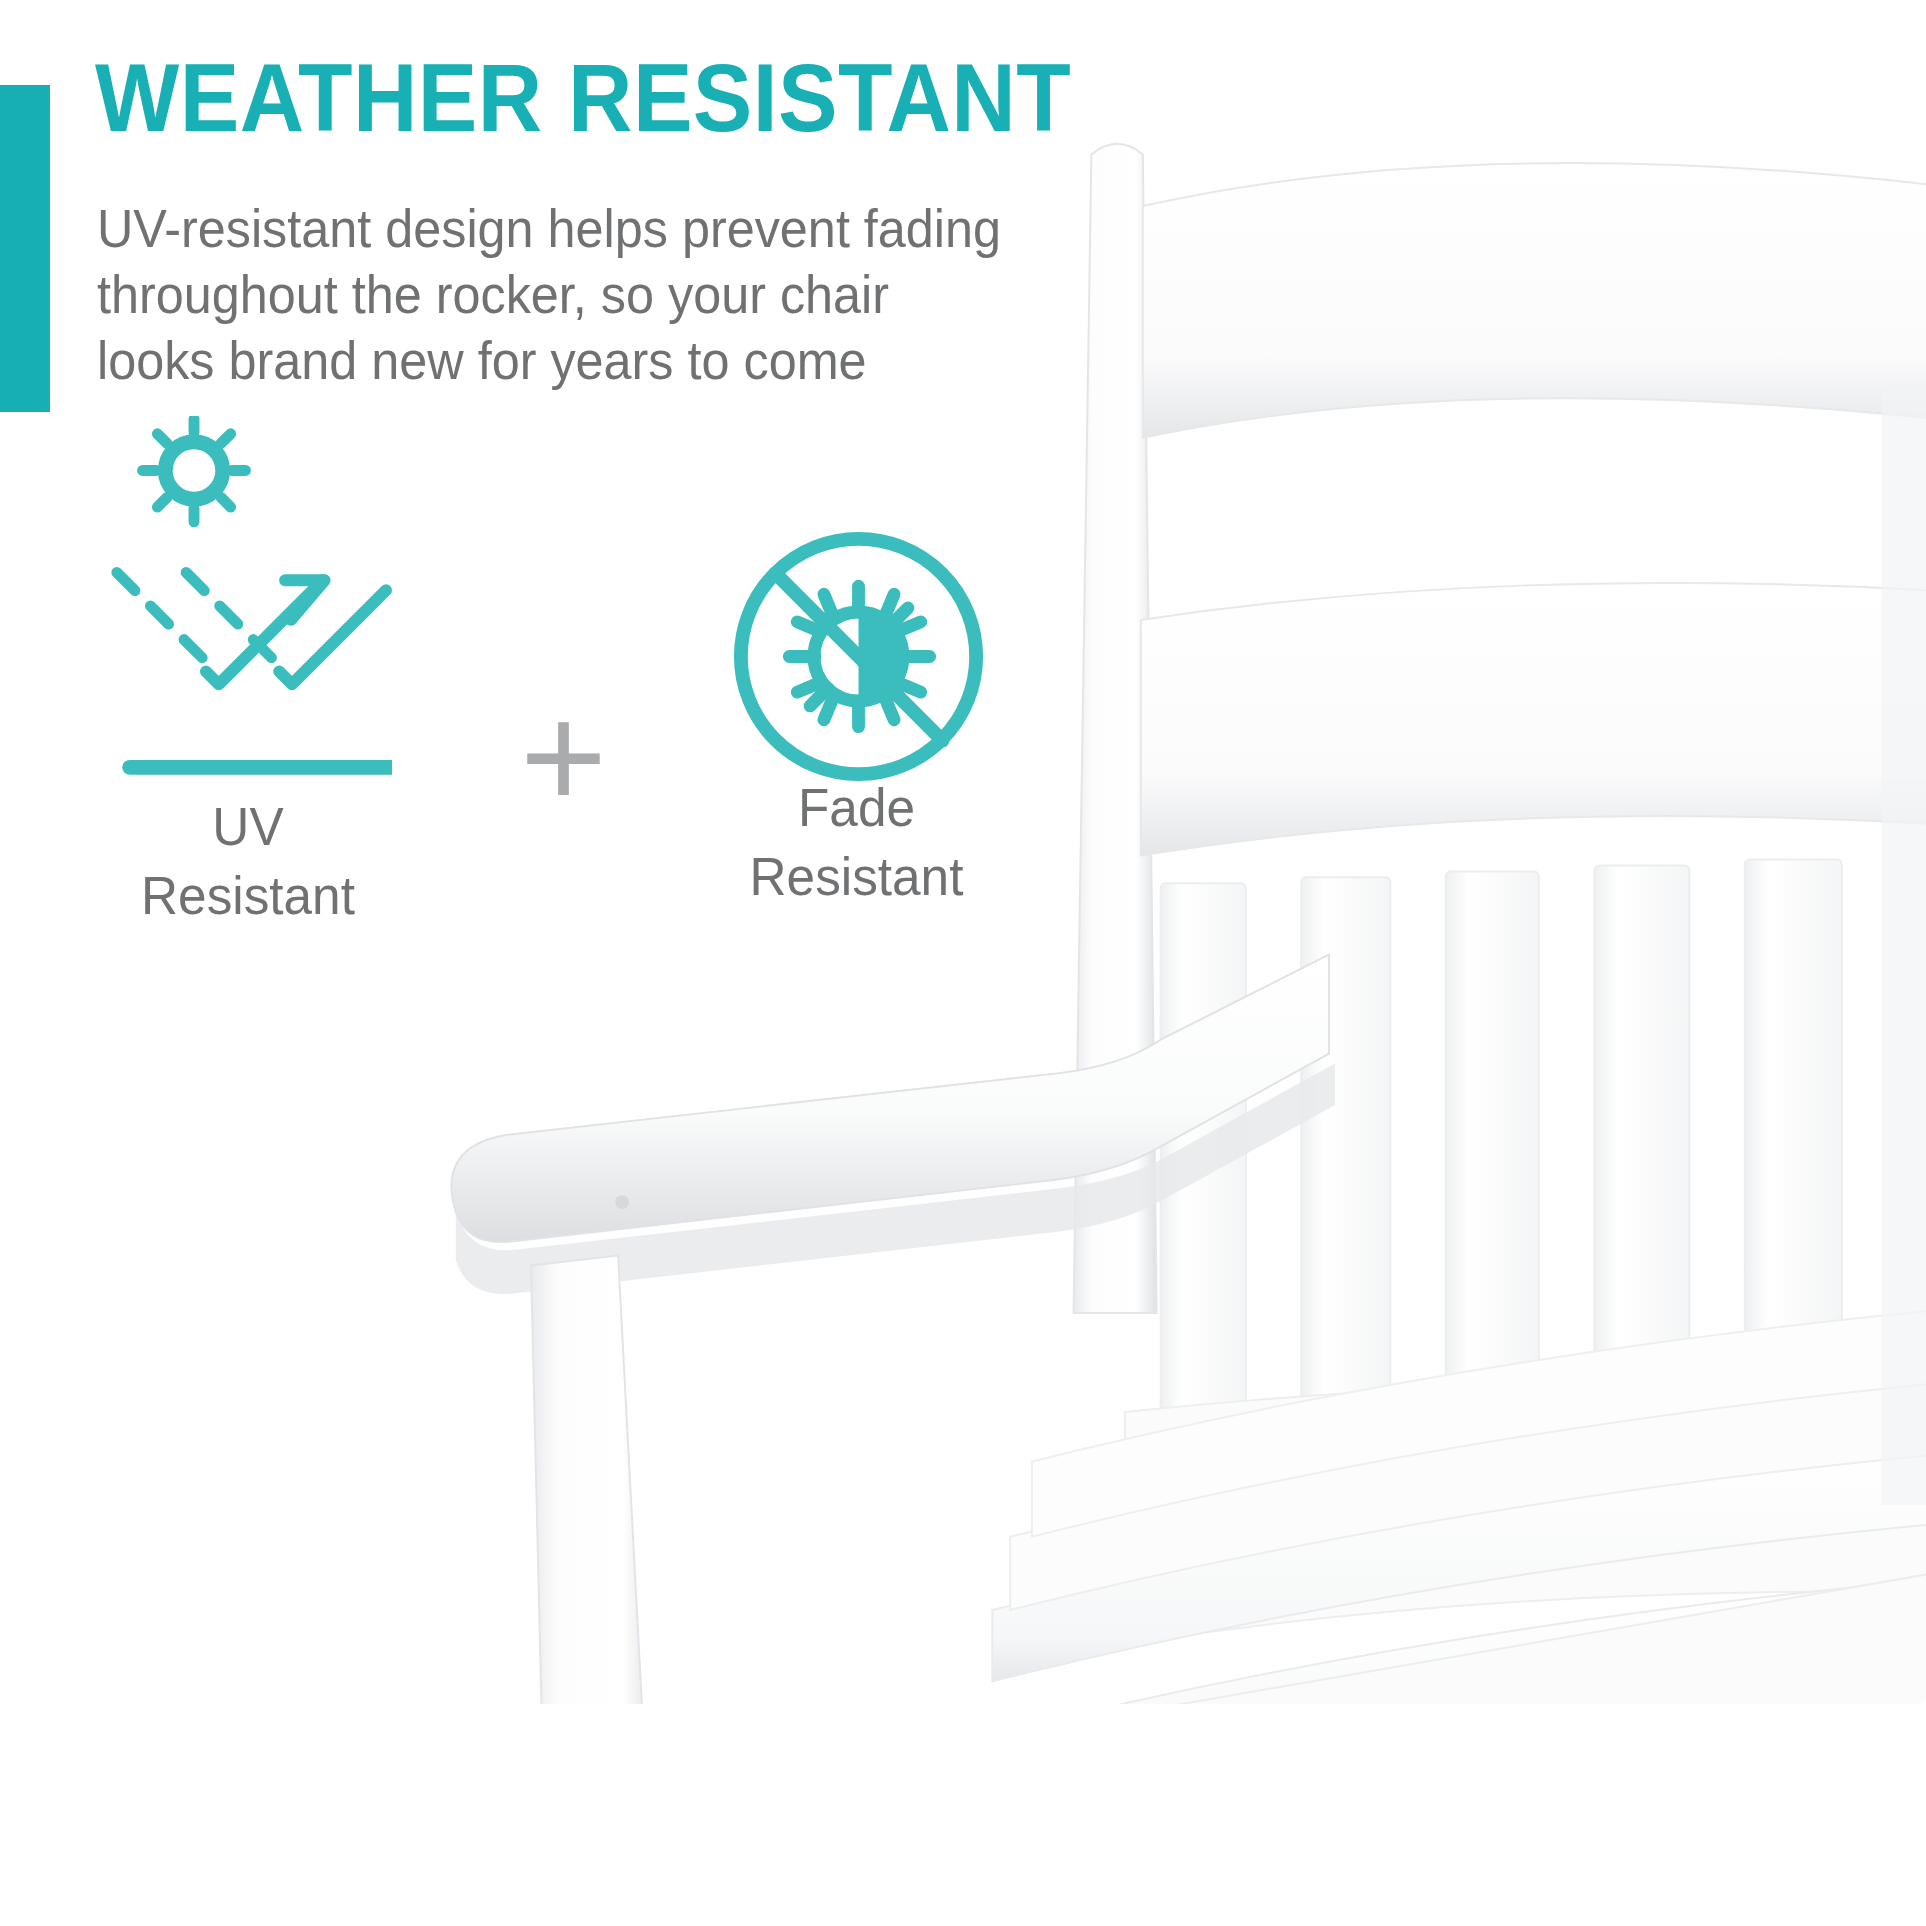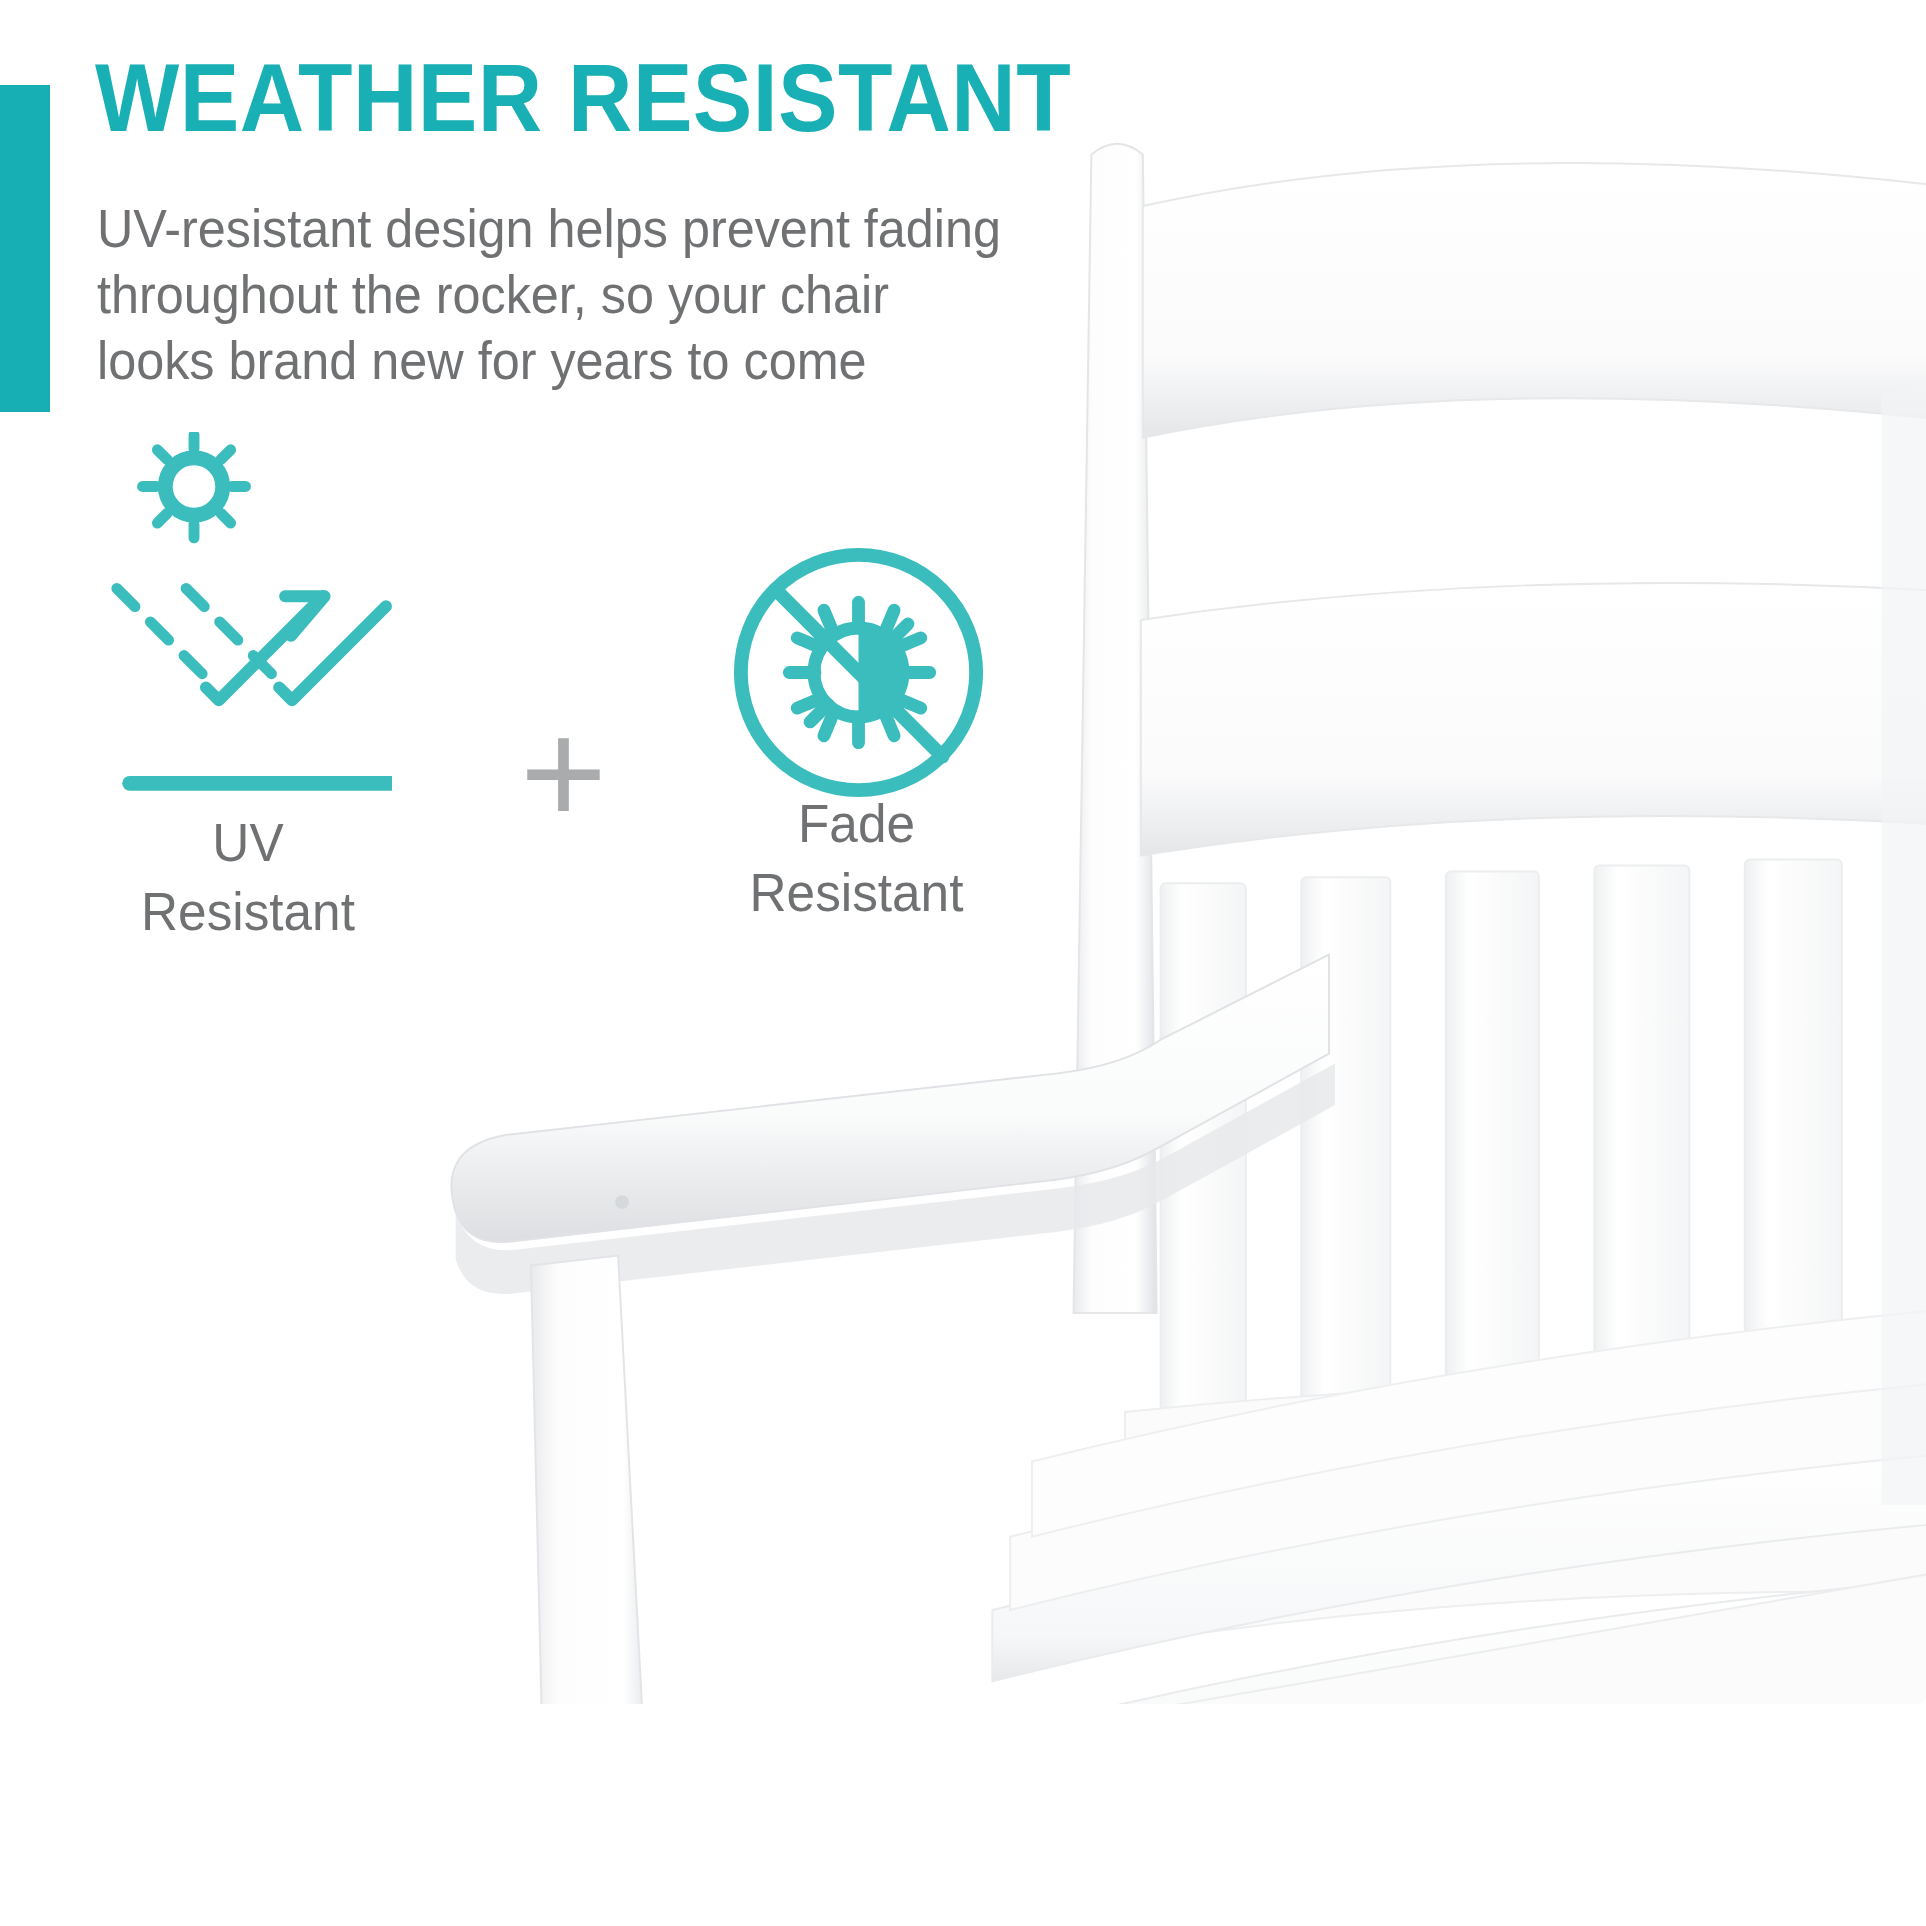--- a/index.html
+++ b/index.html
@@ -38,21 +38,21 @@
     color:#6F7173;
     font-size:53px;
     line-height:66px;
     font-weight:400;
     transform:scaleX(0.95);
     transform-origin:left top;
   }
   #body-copy div{white-space:nowrap;}
 
   
-  #features{position:absolute;left:0;top:16px;width:1089px;height:990px;}
+  #features{position:absolute;left:0;top:0;width:1089px;height:990px;}
 
   .feature{position:absolute;}
 
   .feature-label{
     position:absolute;
     text-align:center;
     color:#6F7173;
     font-size:54px;
     line-height:69px;
     font-weight:400;

